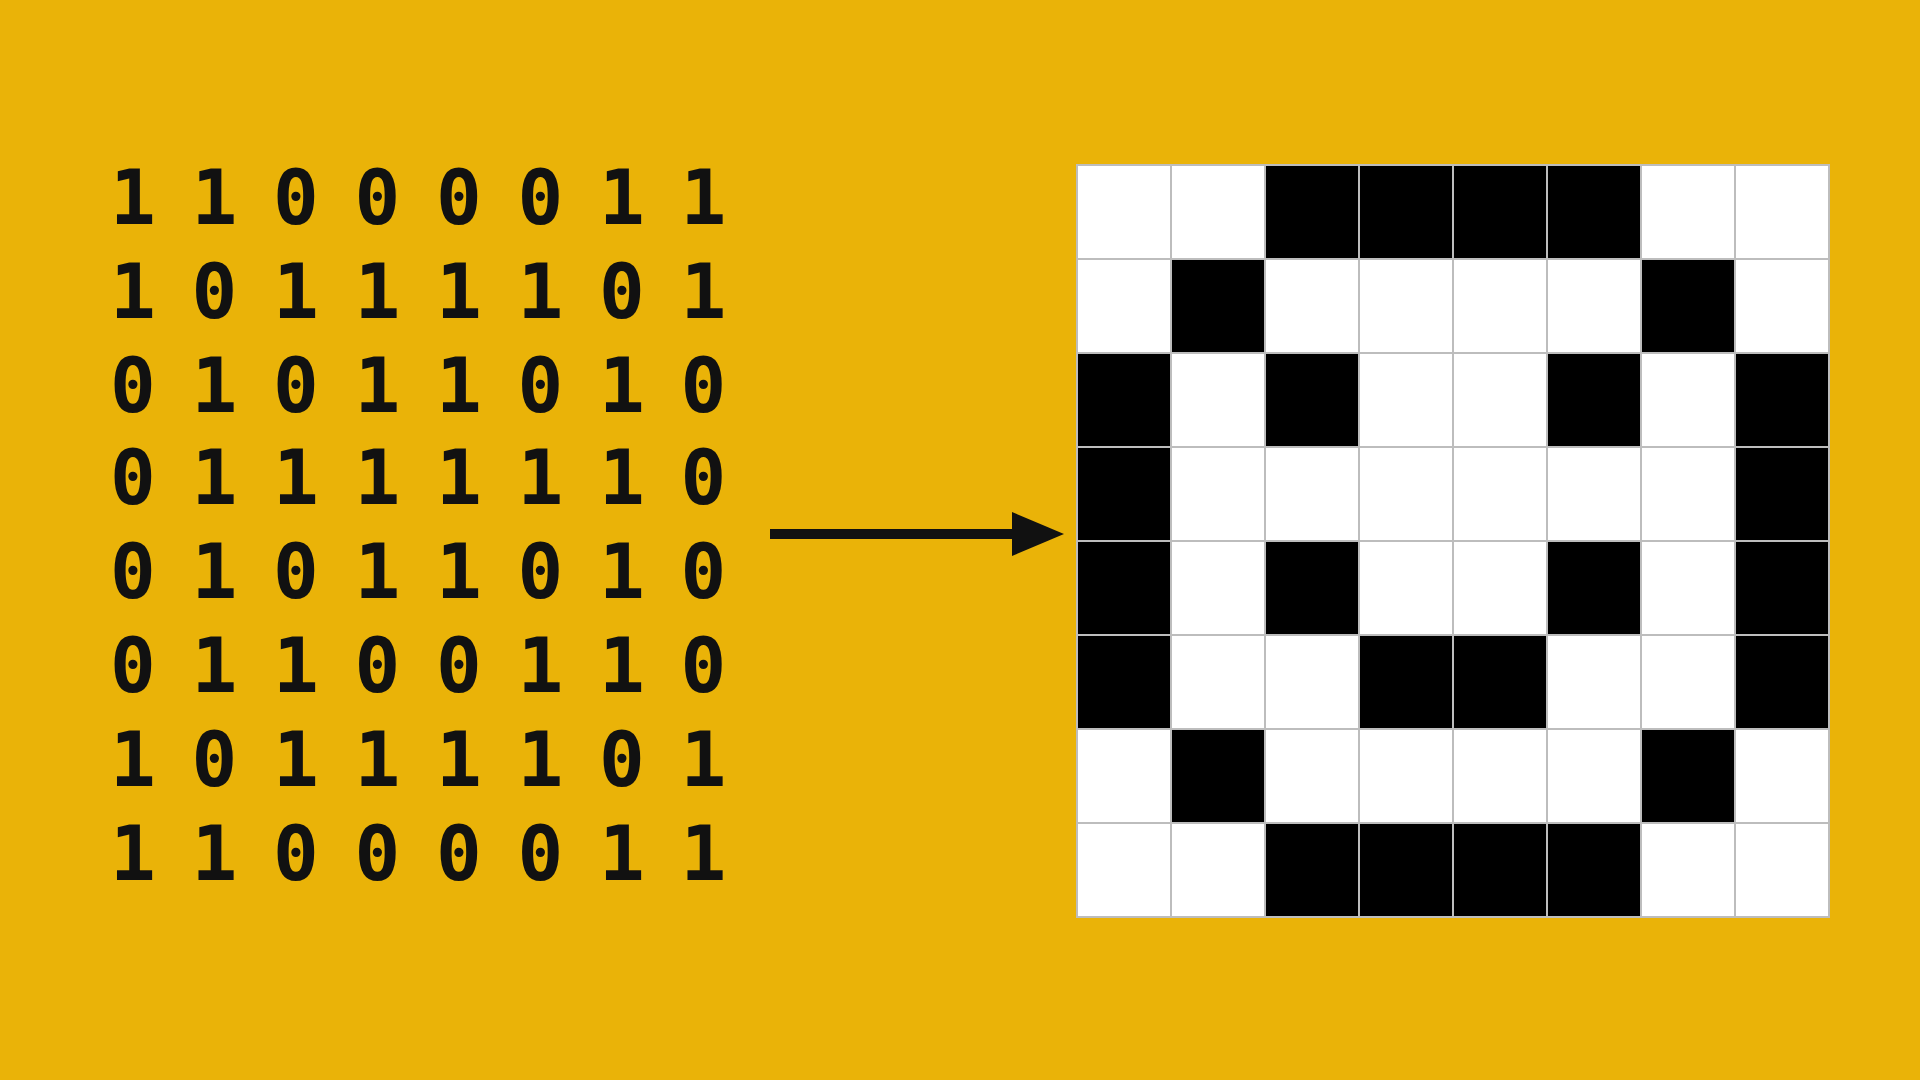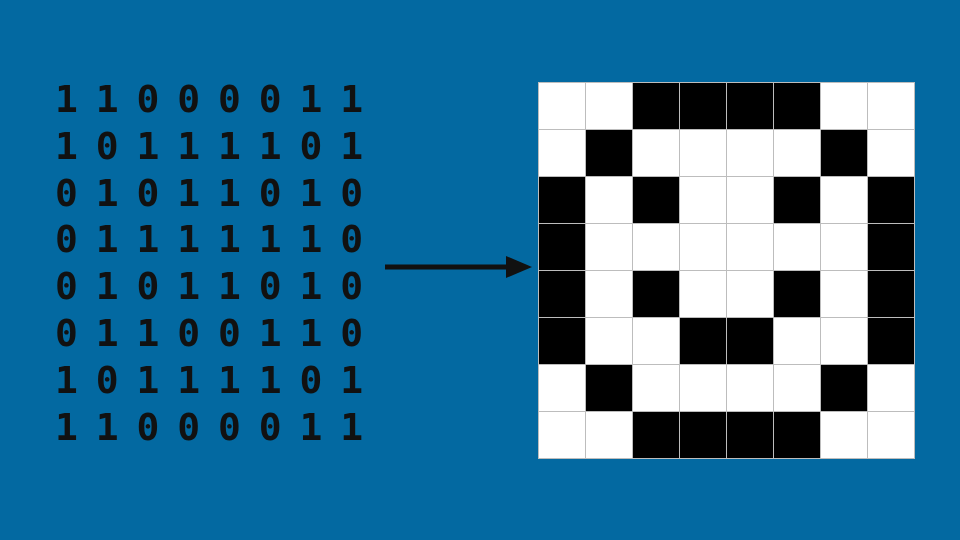--- a/index.html
+++ b/index.html
@@ -8,21 +8,21 @@
     width: 960px;
     height: 540px;
     background: #ffffff;
     overflow: hidden;
     font-family: "DejaVu Sans Mono", monospace;
   }
   .canvas {
     position: relative;
     width: 960px;
     height: 540px;
-    background: #0369a1;
+    background: #eab308;
   }
   .binary-block {
     position: absolute;
     left: 55px;
     top: 76px;
     font-family: "DejaVu Sans Mono", monospace;
     font-weight: bold;
     font-size: 38px;
     line-height: 46.8px;
     letter-spacing: -2.5px;

